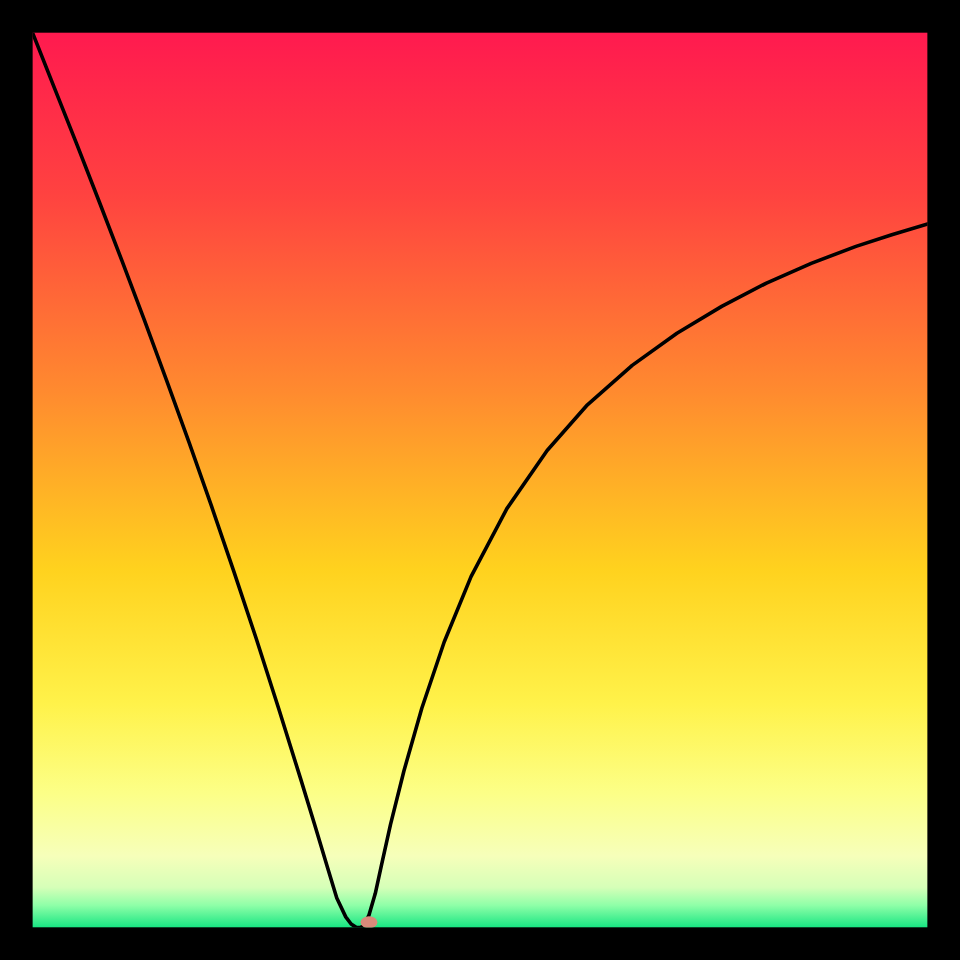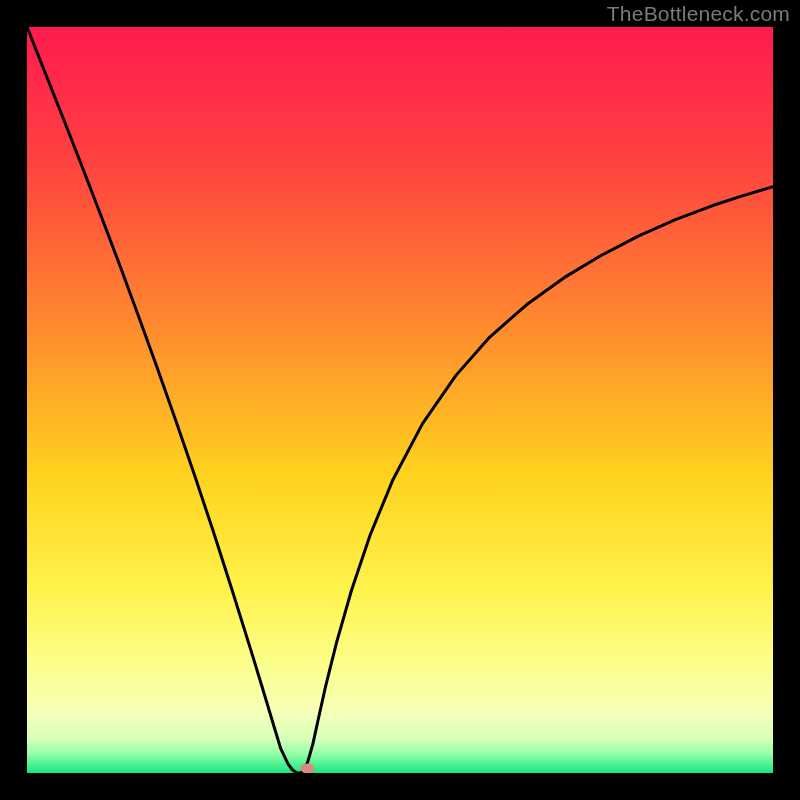--- a/index.html
+++ b/index.html
@@ -58,15 +58,14 @@
             <stop offset="97.5%" stop-color="#8fffa8"></stop>
             <stop offset="100%" stop-color="#17e582"></stop>
           </linearGradient>
       </defs>
       <rect x="0" y="0" width="746" height="746" fill="url(#bg-grad)"></rect>
       <path id="curve" fill="none" stroke="#000" stroke-width="3" stroke-linejoin="round" stroke-linecap="round" d="M0.00,0.00 L18.65,47.00 L37.30,94.00 L55.95,141.74 L74.60,190.23 L93.25,239.47 L111.90,290.19 L130.55,341.67 L149.20,394.63 L167.85,449.09 L186.50,505.04 L205.15,563.23 L223.80,622.91 L234.99,659.46 L246.18,696.76 L253.64,721.38 L261.10,737.05 L265.58,743.02 L270.05,746.00 L273.04,746.00 L276.02,744.51 L280.50,735.56 L285.72,717.65 L290.94,693.78 L298.40,660.21 L309.59,615.45 L324.51,563.23 L343.16,508.03 L365.54,453.57 L395.38,396.87 L428.95,348.38 L462.52,310.34 L499.82,277.51 L537.12,250.66 L574.42,228.28 L611.72,208.88 L649.02,192.47 L686.32,178.29 L716.16,168.60 L746.00,159.64 "></path>
       <ellipse id="marker" rx="7" ry="5" cx="280.496" cy="741.524" fill="#d98a7a"></ellipse>
     </svg>
   </div>
 
-  <div class="watermark">TheBottleneck.com</div>
 
 </div>
 
 </body></html>

